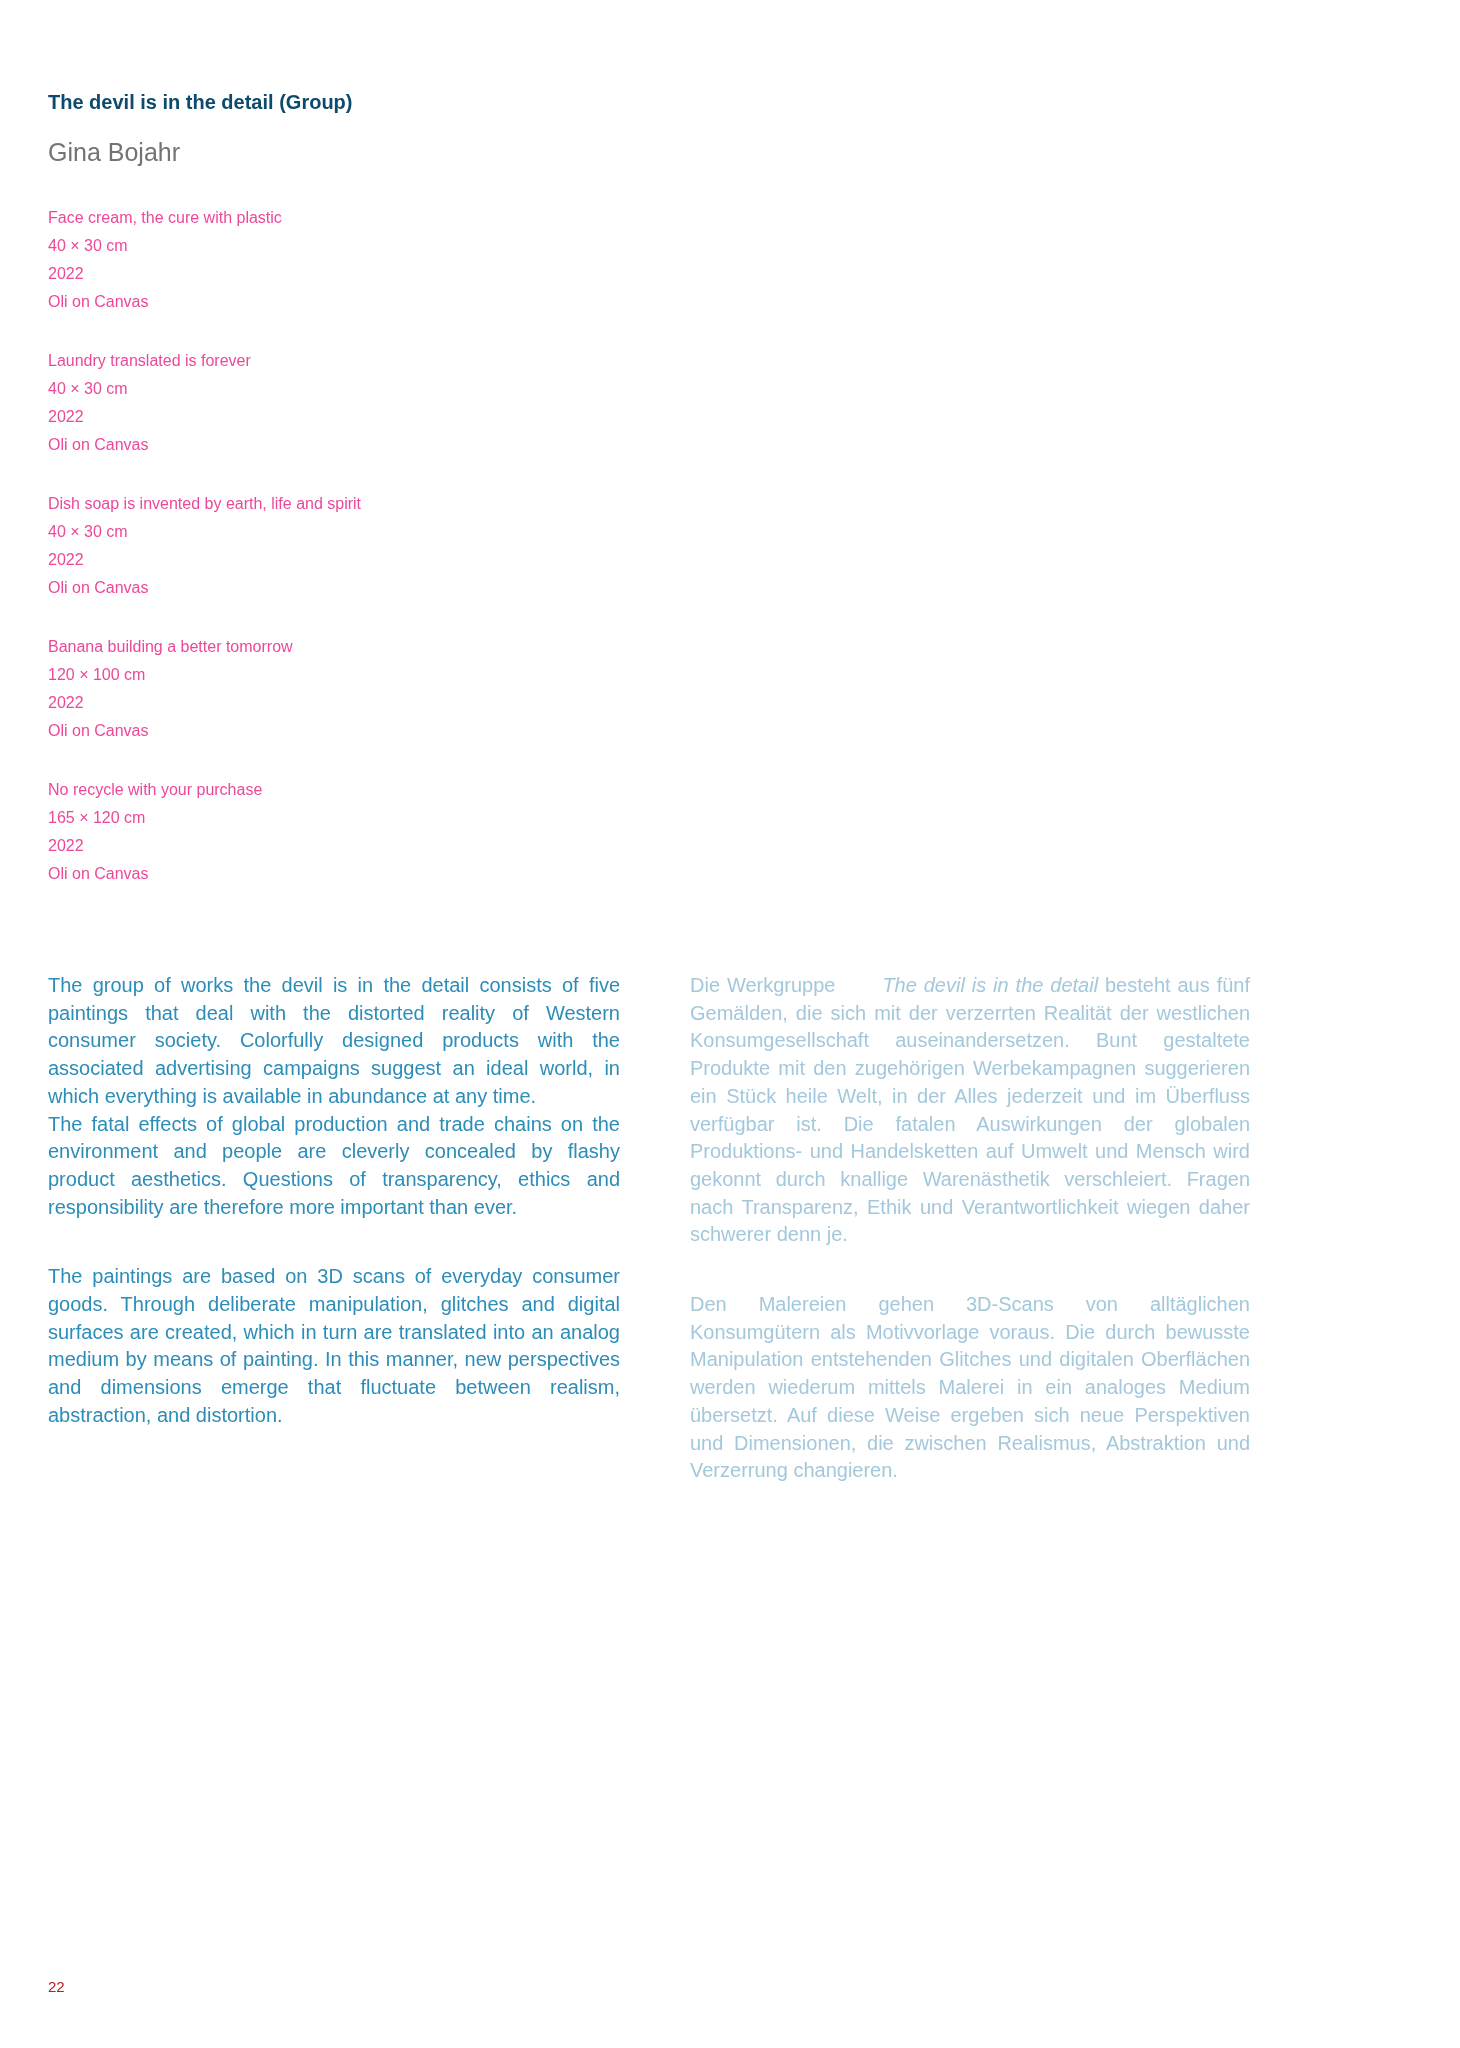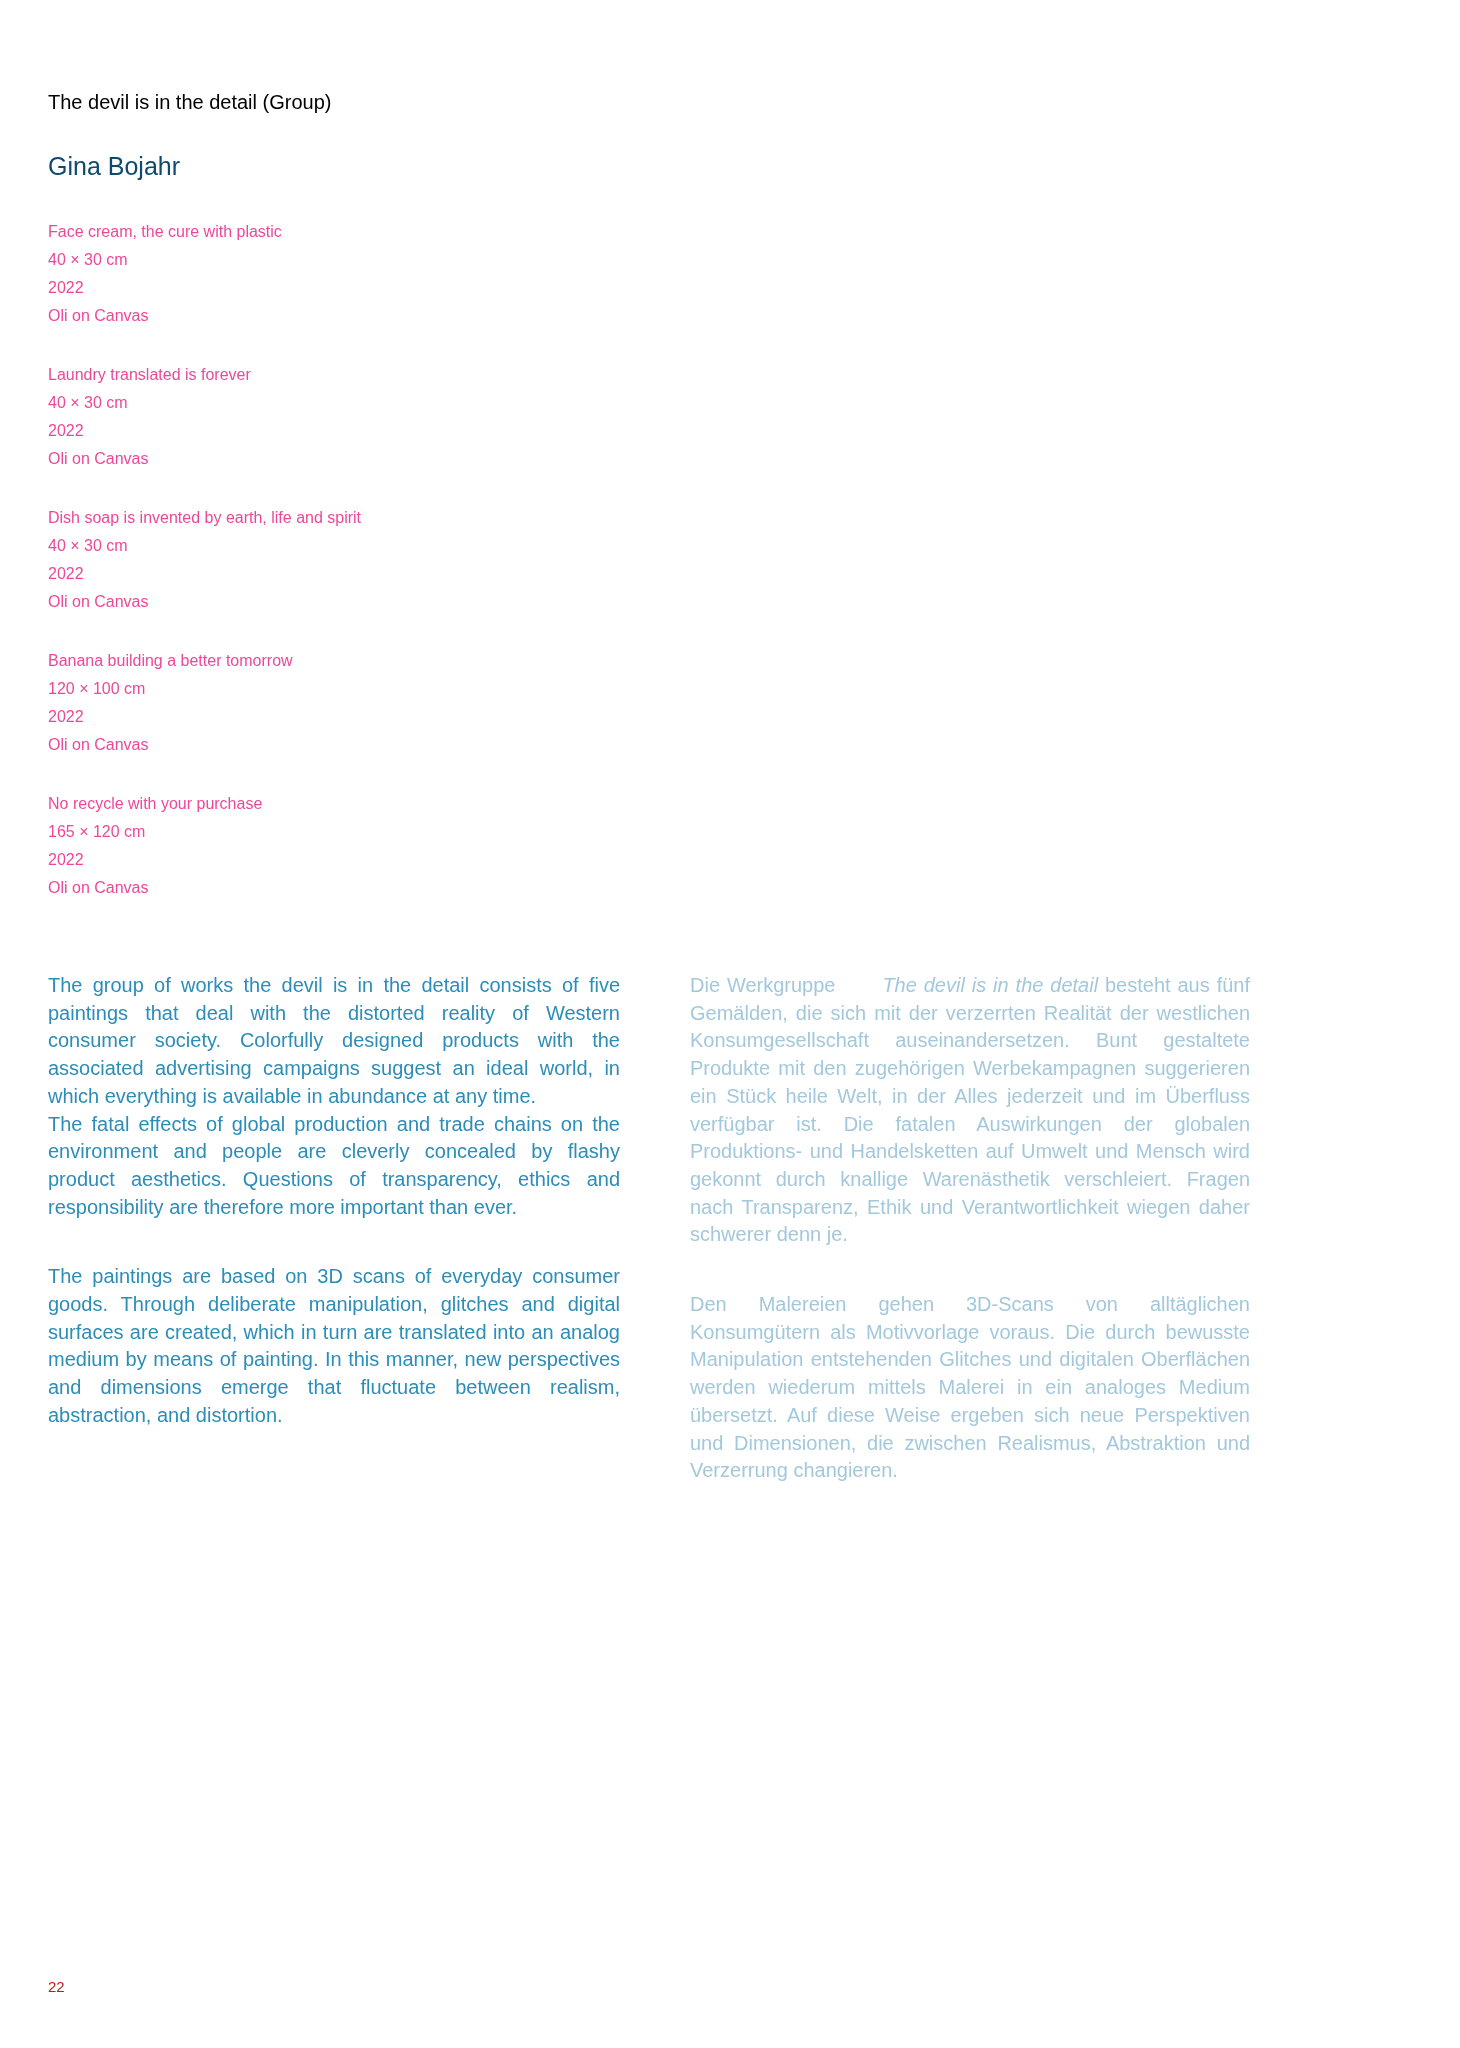--- a/index.html
+++ b/index.html
@@ -15,28 +15,28 @@
   
   .header {
     position: absolute;
     left: 48px;
     top: 88px;
     width: 600px;
   }
   .doc-title {
     font-size: 20px;
     line-height: 28px;
-    color: #000000;
-    font-weight: 400;
+    color: #0c4a6e;
+    font-weight: 700;
   }
   .artist-name {
     font-size: 25px;
     line-height: 32px;
-    margin-top: 34px;
-    color: #0c4a6e;
+    margin-top: 20px;
+    color: #737373;
     font-weight: 400;
   }
   .artwork-list { margin-top: 36px; }
   .artwork { margin-bottom: 31px; }
   .artwork div {
     font-size: 16px;
     line-height: 28px;
     color: #ec4899;
   }
 

